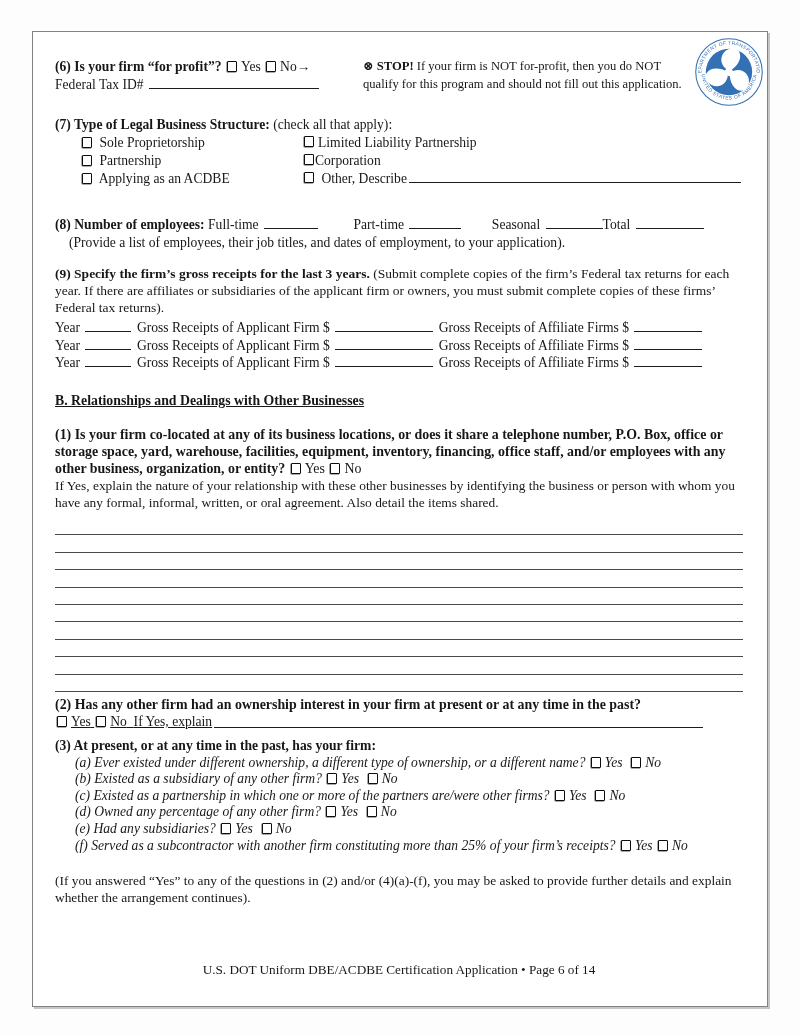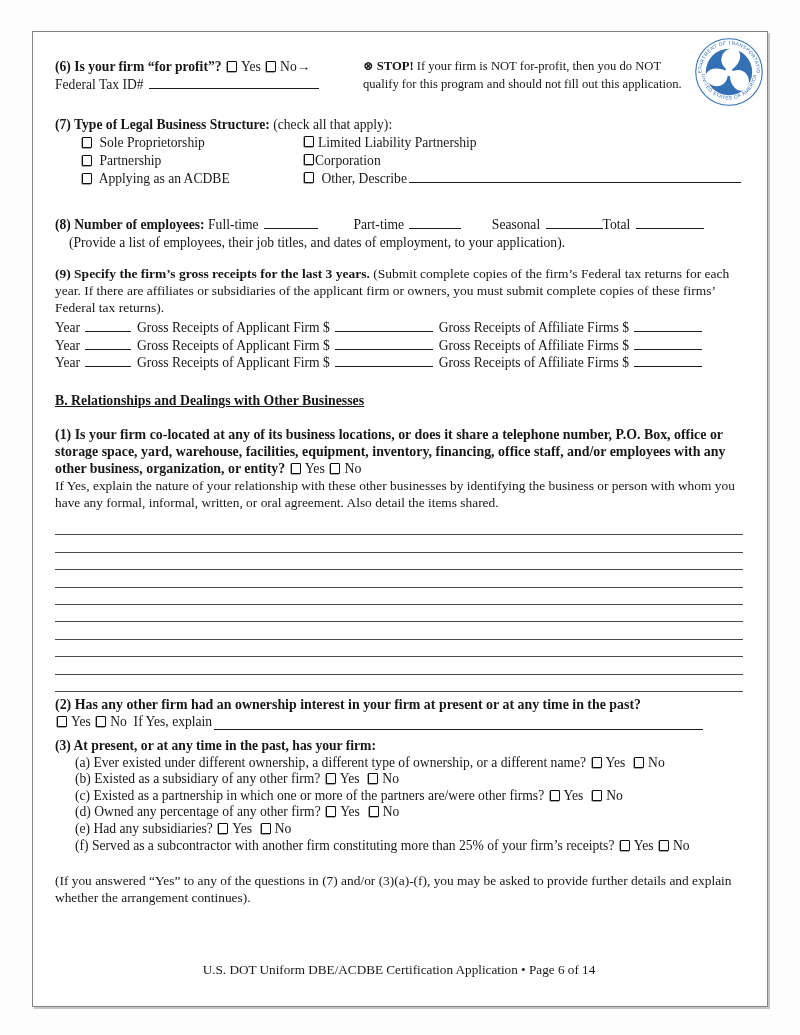--- a/index.html
+++ b/index.html
@@ -23,35 +23,35 @@
     display:inline-block;width:8px;height:9px;border:1.4px solid #0e0e0e;
     border-radius:1px;margin:0 4px 0 2px;vertical-align:-1px;background:#fff;
     box-shadow:-0.5px 0.5px 0 #555;
   }
   
   .ln{
     display:inline-block;height:12px;border-bottom:1.3px solid #1c1c1c;
     vertical-align:baseline;margin:0 2px;
   }
   .ln.grow{flex:1 1 auto;}
-  .flexline{display:flex;align-items:flex-end;}
+  .flexline{display:flex;align-items:center;text-decoration:underline;}
   
   .q7grid{margin-left:25px;}
   .q7row{display:flex;align-items:baseline;line-height:18px;}
   .q7cell-l{width:222px;flex:0 0 222px;}
   .q7cell-r{flex:1 1 auto;display:flex;align-items:baseline;flex-wrap:nowrap;}
   
   .ans-line{height:16.4px;border-bottom:1px solid #4a4a4a;}
   .gap30{display:inline-block;width:30px;}
   .gap25{display:inline-block;width:25px;}
   .seal{position:absolute;top:5px;right:3px;width:70px;height:70px;}
   .footer{text-align:center;font-size:13.2px;}
   .stopblk{font-size:12.6px;line-height:17.5px;}
   .q6line{line-height:17.5px;}
-  .q3item{line-height:16.6px;margin-left:20px;}
+  .q3item{line-height:16.6px;margin-left:20px;font-style:italic;}
   .q3head{line-height:16.6px;}
   .yrow{line-height:16.5px;white-space:nowrap;}
   .bhead{text-decoration:underline;font-weight:700;font-size:13.8px;}
 </style>
 </head>
 <body>
 
 <div class="sheet">
 
   <svg class="seal" viewBox="-40 -40 80 80" aria-hidden="true">
@@ -234,17 +234,17 @@
       <span class="cbx"></span><span>Yes</span>&nbsp;
       <span class="cbx"></span><span>No</span>
     </div>
     <div class="q3item">
       <span>(f) Served as a subcontractor with another firm constituting more than 25% of your firm’s receipts?</span>
       <span class="cbx"></span><span>Yes</span>
       <span class="cbx"></span><span>No</span>
     </div>
   </div>
 
-  <div class="sec i" style="top:840px;font-size:13.4px;">(If you answered “Yes” to any of the questions in (7) and/or (3)(a)-(f), you may be asked to provide further details and explain whether the arrangement continues).</div>
+  <div class="sec i" style="top:840px;font-size:13.4px;">(If you answered “Yes” to any of the questions in (2) and/or (4)(a)-(f), you may be asked to provide further details and explain whether the arrangement continues).</div>
 
   <div class="sec footer" style="top:929px;">U.S. DOT Uniform DBE/ACDBE Certification Application • Page 6 of 14</div>
 
 </div>
 
 </body></html>

